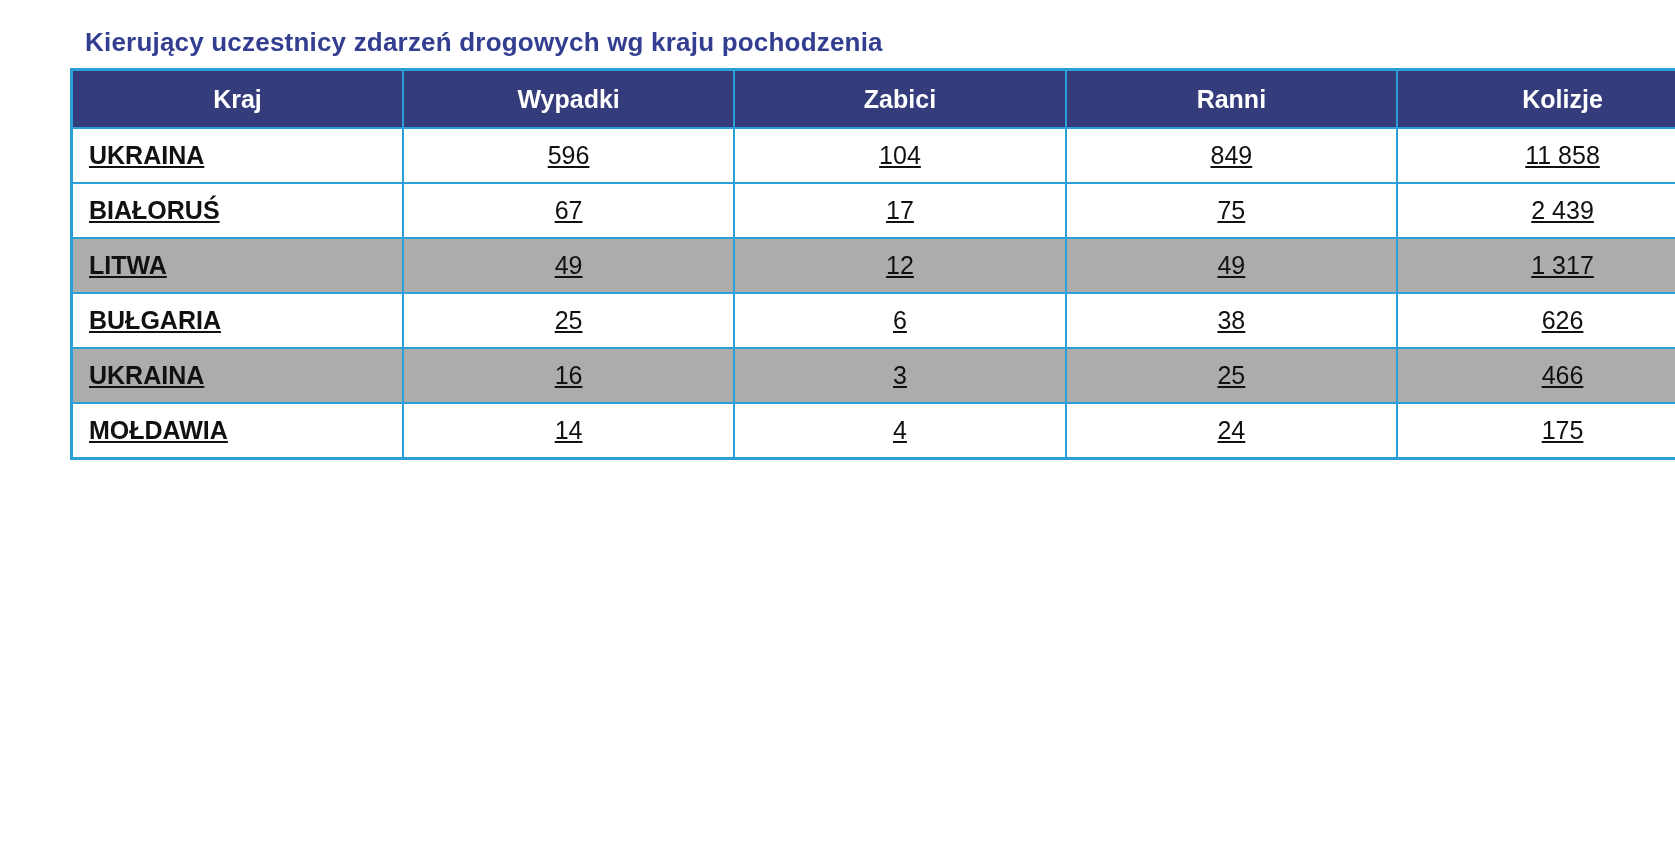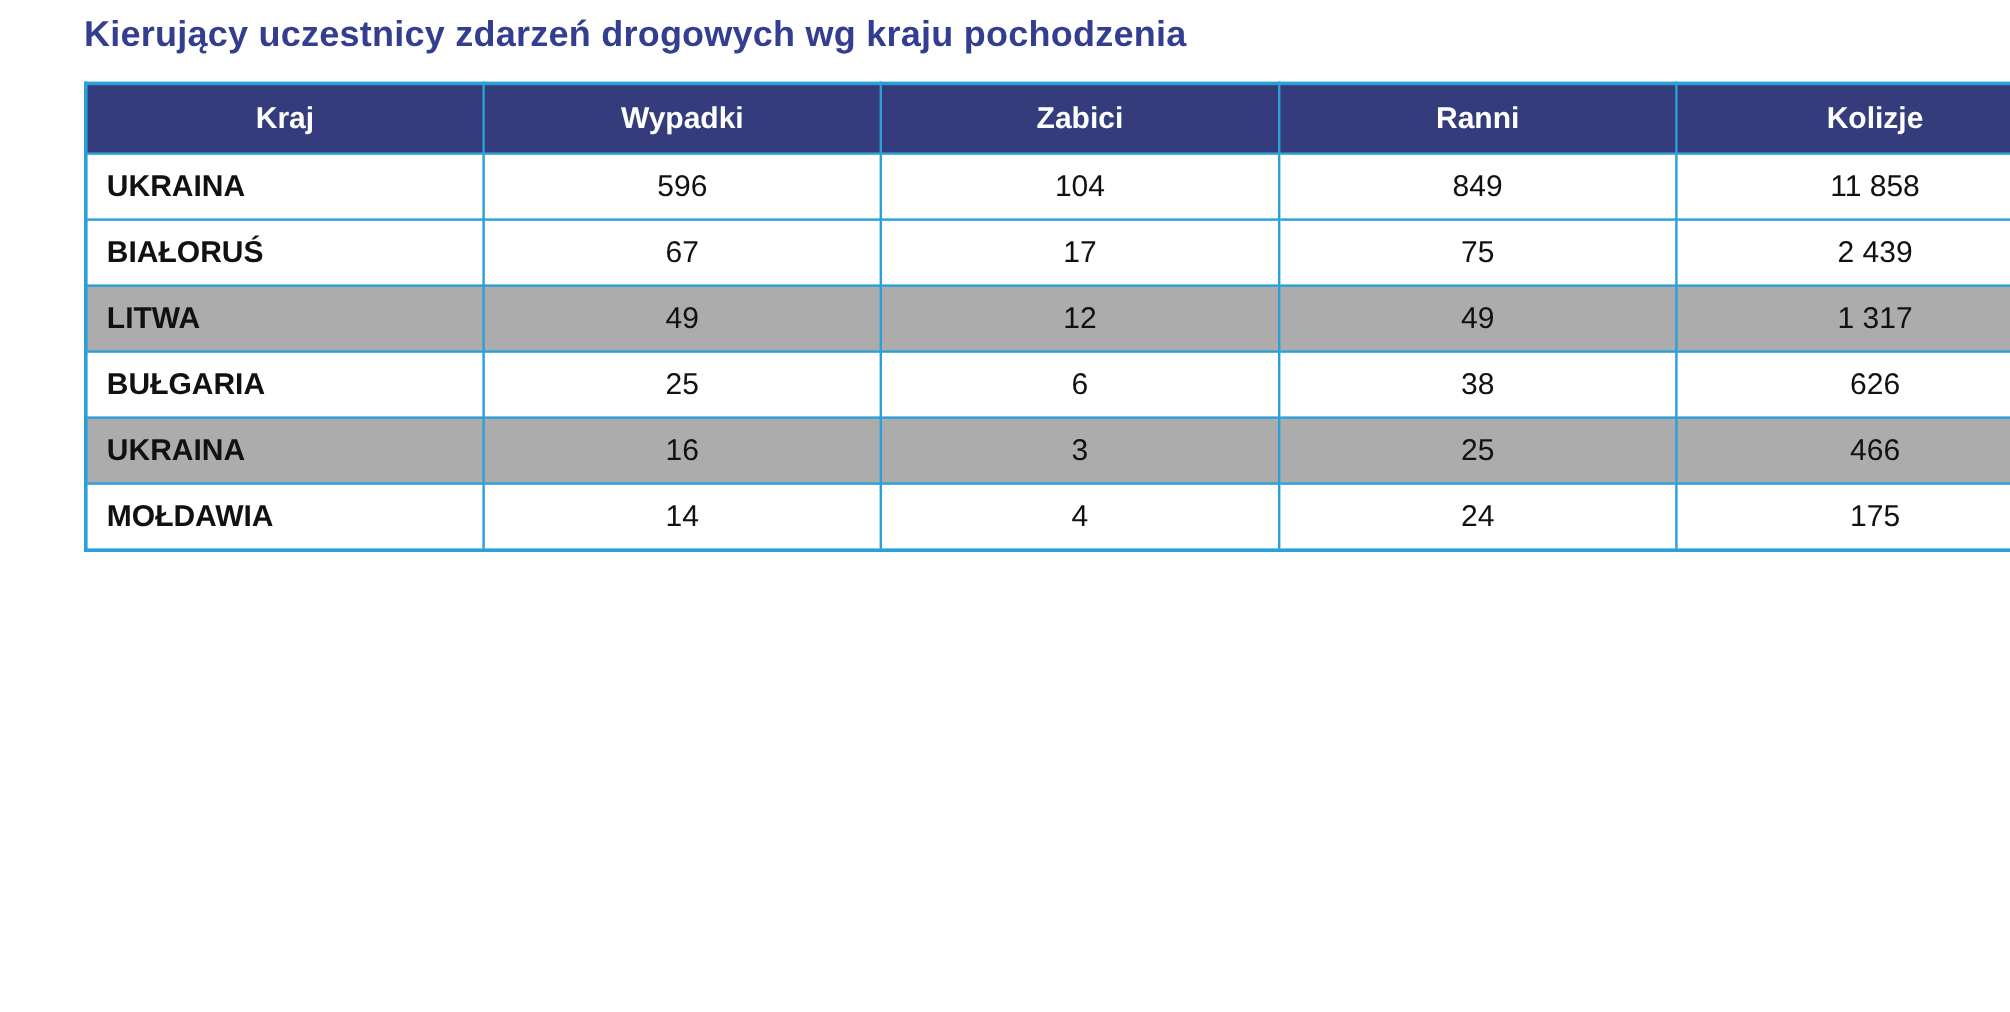--- a/index.html
+++ b/index.html
@@ -13,40 +13,41 @@
     --page-bg:#FFFFFF;
   }
   html,body{margin:0;padding:0;}
   body{
     width:1675px;height:843px;overflow:hidden;
     background:var(--page-bg);
     font-family:"Liberation Sans","DejaVu Sans",sans-serif;
   }
   .page{position:relative;width:1675px;height:843px;}
   .title{
-    position:absolute;left:70px;top:12px;margin:0;
-    font-size:30px;font-weight:bold;color:var(--title-color);
+    position:absolute;left:70px;top:12px;margin:15px;
+    font-size:26px;font-weight:bold;color:var(--title-color);
     letter-spacing:0.2px;
   }
   table.data-table{
     position:absolute;left:70px;top:68px;width:1660px;
     border-collapse:collapse;table-layout:fixed;
     border:3px solid var(--border-color);
   }
   table.data-table th{
     background:var(--header-bg);color:var(--header-text);
     font-size:25px;font-weight:bold;text-align:center;
     height:56px;border:2px solid var(--border-color);
     padding:0;
   }
   table.data-table td{
     background:var(--row-bg);color:var(--cell-text);
     font-size:25px;font-weight:normal;text-align:center;
     height:53px;border:2px solid var(--border-color);
     padding:0;
+    text-decoration:underline;
   }
   table.data-table td.country{
     text-align:left;padding-left:16px;font-weight:bold;
   }
   table.data-table tr.alt td{
     background:var(--row-alt-bg);
   }
 </style>
 </head>
 <body>

